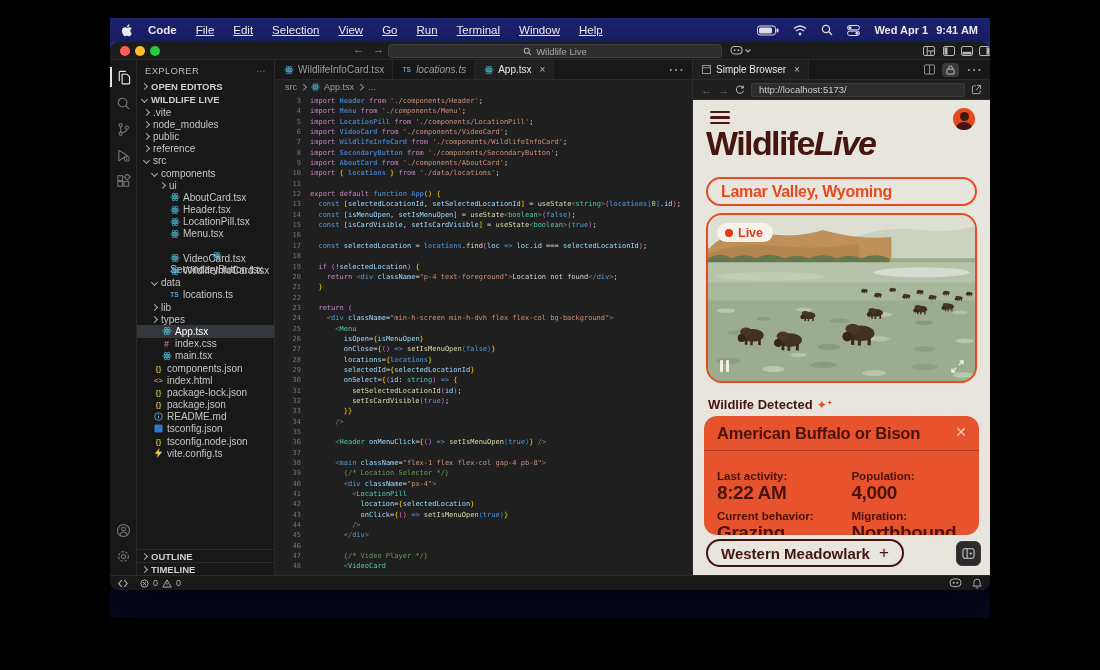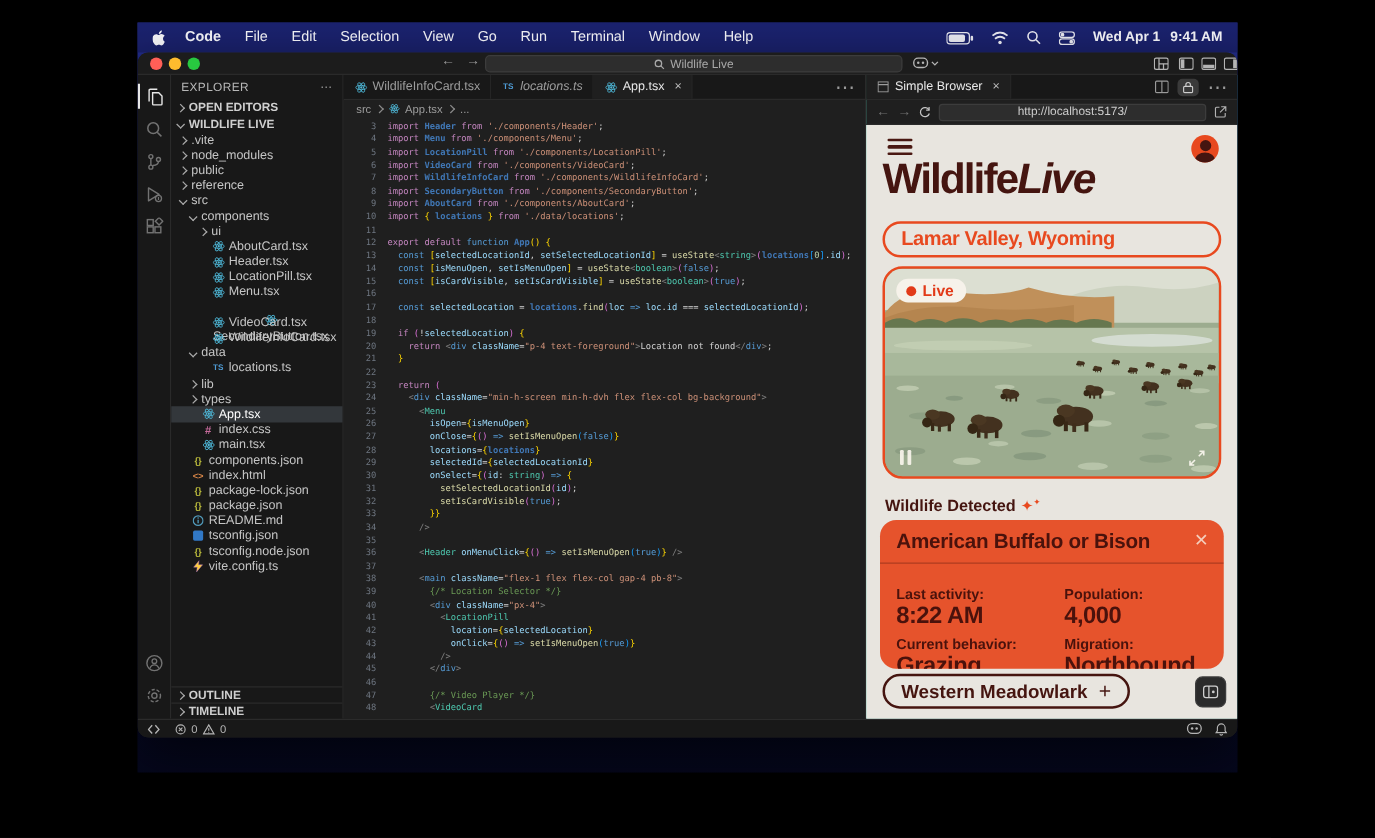--- a/index.html
+++ b/index.html
@@ -70,25 +70,25 @@
   #code{flex:1;overflow:hidden;padding-top:2px;font-family:"DejaVu Sans Mono","Liberation Mono",monospace;font-size:7px;line-height:10.35px;}
   .cl{display:flex;white-space:pre;height:10.35px;}
   .ln{width:26px;flex:0 0 26px;text-align:right;color:#6e7681;margin-right:9px;}
   .tok-k{color:#c586c0}.tok-d{color:#569cd6}.tok-n{color:#4077b5;font-weight:bold}
   .tok-v{color:#9cdcfe}.tok-f{color:#dcdcaa}.tok-t{color:#4ec9b0}.tok-tg{color:#569cd6}
   .tok-a{color:#9cdcfe}.tok-s{color:#ce9178}.tok-c{color:#6a9955}.tok-b{color:#569cd6}
   .tok-m{color:#b5cea8}.tok-o{color:#d4d4d4}.tok-r{color:#569cd6}.tok-p{color:#808080}
   .tok-g{color:#ffd700}.tok-gp{color:#da70d6}.tok-gb{color:#179fff}.tok-w{color:#d4d4d4}
 
   
-  #editor2{flex:1;display:flex;flex-direction:column;background:#5eead4;min-width:0;}
+  #editor2{flex:1;display:flex;flex-direction:column;background:#701a75;min-width:0;}
   #urlbar{height:20px;display:flex;align-items:center;gap:6px;padding:0 8px;border-bottom:1px solid #2a2a2a;flex:0 0 20px;background:#1f1f1f;}
   #urlbar .dim{color:#6f6f6f;font-size:11px;}
   #urlbar .lite{color:#c5c5c5;font-size:11px;}
-  #urlinput{flex:1;height:14px;background:#2d2d2d;border:1px solid #3c3c3c;border-radius:3px;color:#cccccc;font-size:9.5px;display:flex;align-items:center;padding:0 7px;justify-content:center;}
+  #urlinput{flex:1;height:14px;background:#2d2d2d;border:1px solid #3c3c3c;border-radius:3px;color:#cccccc;font-size:9.5px;display:flex;align-items:center;padding:0 7px;}
   .lockwrap{background:#3a3a3a;border-radius:4px;padding:2px 4px;display:inline-flex;}
 
   
   #app{flex:1;position:relative;background:#e8e5df;overflow:hidden;color:#451510;}
   #hamburger{position:absolute;left:17px;top:11px;width:20px;height:13px;display:flex;flex-direction:column;justify-content:space-between;}
   #hamburger span{height:2.4px;background:#4a1812;border-radius:2px;}
   #avatar{position:absolute;right:15px;top:8px;width:22px;height:22px;border-radius:50%;background:#e8491f;overflow:hidden;}
   #avatar .head{position:absolute;left:6.5px;top:4px;width:9px;height:9px;border-radius:50%;background:#451510;}
   #avatar .body{position:absolute;left:3px;top:13.5px;width:16px;height:12px;border-radius:50%;background:#451510;}
   #brand{position:absolute;left:13px;top:24px;font-size:34px;font-weight:800;letter-spacing:-1.6px;white-space:nowrap;color:#451510;}
@@ -134,21 +134,21 @@
 <div id="stage">
   <div id="screen">
 
     <div id="menubar">
       <span class="mb-ic" style="margin-right:15px">
         <svg width="11" height="13" viewBox="0 0 11 13">
             <path d="M8.4 6.9c0-1.6 1.3-2.4 1.4-2.4C9 3.4 7.9 3.3 7.5 3.3c-1 -.1-1.9.6-2.4.6-.5 0-1.3-.6-2.1-.6C1.9 3.3.9 4 .4 5c-1 1.8-.3 4.4.8 5.8.5.7 1.1 1.5 1.9 1.5.8 0 1.1-.5 2-.5s1.2.5 2 .5 1.4-.7 1.9-1.4c.6-.8.8-1.6.8-1.7-.1 0-1.4-.6-1.4-2.3zM6.9 2.2c.4-.5.7-1.2.6-1.9-.6 0-1.4.4-1.8 1-.4.4-.7 1.2-.6 1.8.7.1 1.4-.4 1.8-.9z" fill="#f2f2f6"></path>
           </svg>
       </span>
       <span class="app">Code</span>
-      <span id="menu-items" style="display:flex;">
+      <span id="menu-items" style="display:flex;text-decoration:underline;">
           <span class="mi">File</span>
           <span class="mi">Edit</span>
           <span class="mi">Selection</span>
           <span class="mi">View</span>
           <span class="mi">Go</span>
           <span class="mi">Run</span>
           <span class="mi">Terminal</span>
           <span class="mi">Window</span>
           <span class="mi">Help</span>
         </span>

